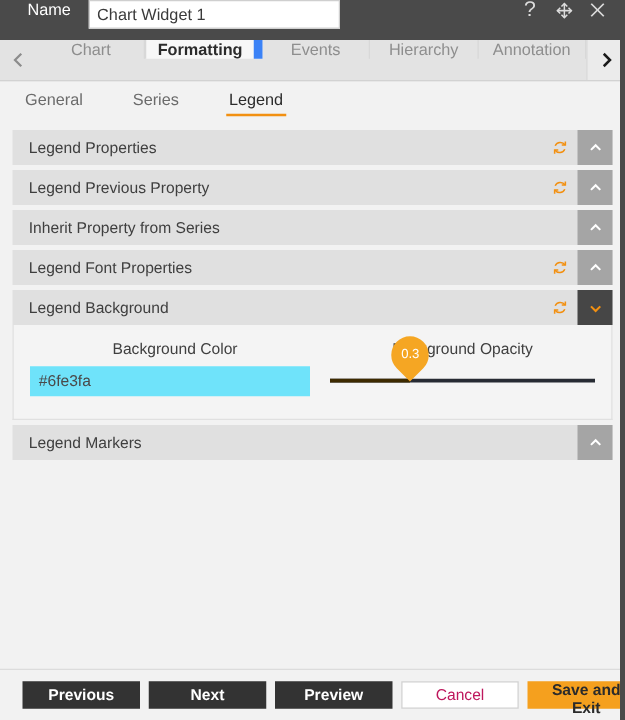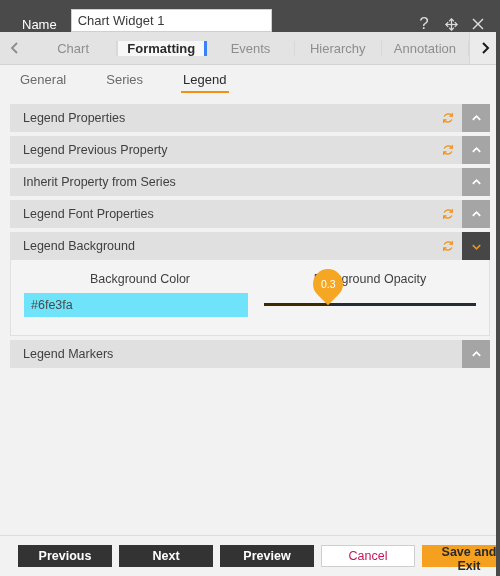--- a/index.html
+++ b/index.html
@@ -14,21 +14,21 @@
     overflow: hidden;
     position: relative;
     -webkit-font-smoothing: antialiased;
   }
 
   
   .titlebar {
     height: 32px;
     background: #4a4a4a;
     display: flex;
-    align-items: flex-end;
+    align-items: flex-start;
     padding: 0 8px 0 0;
     box-sizing: border-box;
   }
   .titlebar .name-label {
     color: #ffffff;
     font-size: 13px;
     padding-left: 22px;
     padding-right: 14px;
     white-space: nowrap;
   }
@@ -87,40 +87,40 @@
   .tab-arrow.left { color: #8c8c8c; }
   .tab-arrow.right {
     color: #1a1a1a;
     background: #ebebeb;
     border-left: 1px solid #d8d8d8;
   }
   .tab-arrow svg { display: block; }
   .tabs {
     flex: 1;
     display: flex;
-    align-items: center;
+    align-items: flex-start;
     overflow: hidden;
   }
   .tab {
     flex: 1;
     display: flex;
     align-items: center;
     justify-content: center;
     font-size: 13px;
     color: #8e8e8e;
     cursor: pointer;
     white-space: nowrap;
     box-sizing: border-box;
     border-right: 1px solid #d8d8d8;
   }
   .tab.active {
     background: #f7f7f7;
     color: #2b2b2b;
     font-weight: bold;
-    border-right: 3px solid #3b82f6;
+    border-right: 7px solid #3b82f6;
     border-left: 1px solid #d8d8d8;
   }
 
   
   .subtabs {
     height: 32px;
     background: #f2f2f2;
     display: flex;
     align-items: center;
     padding-left: 10px;

